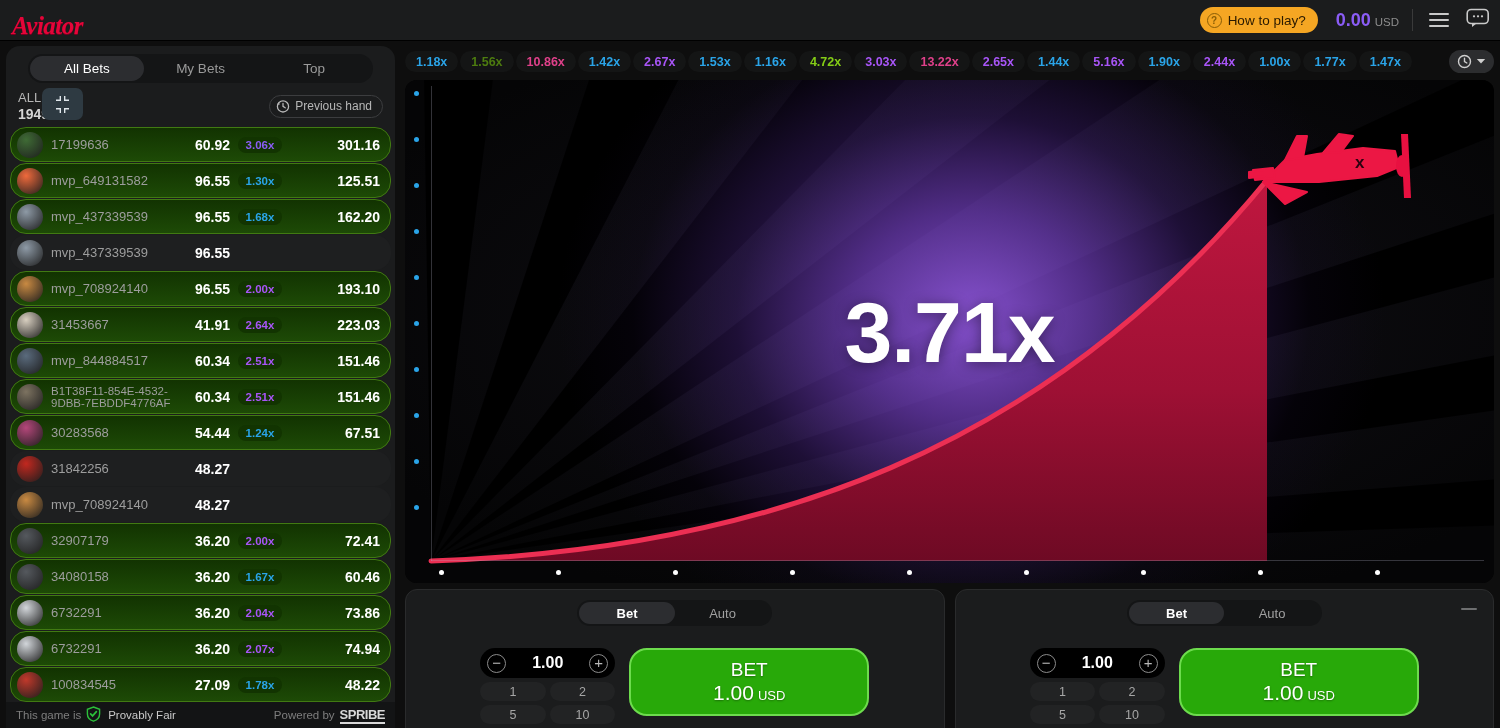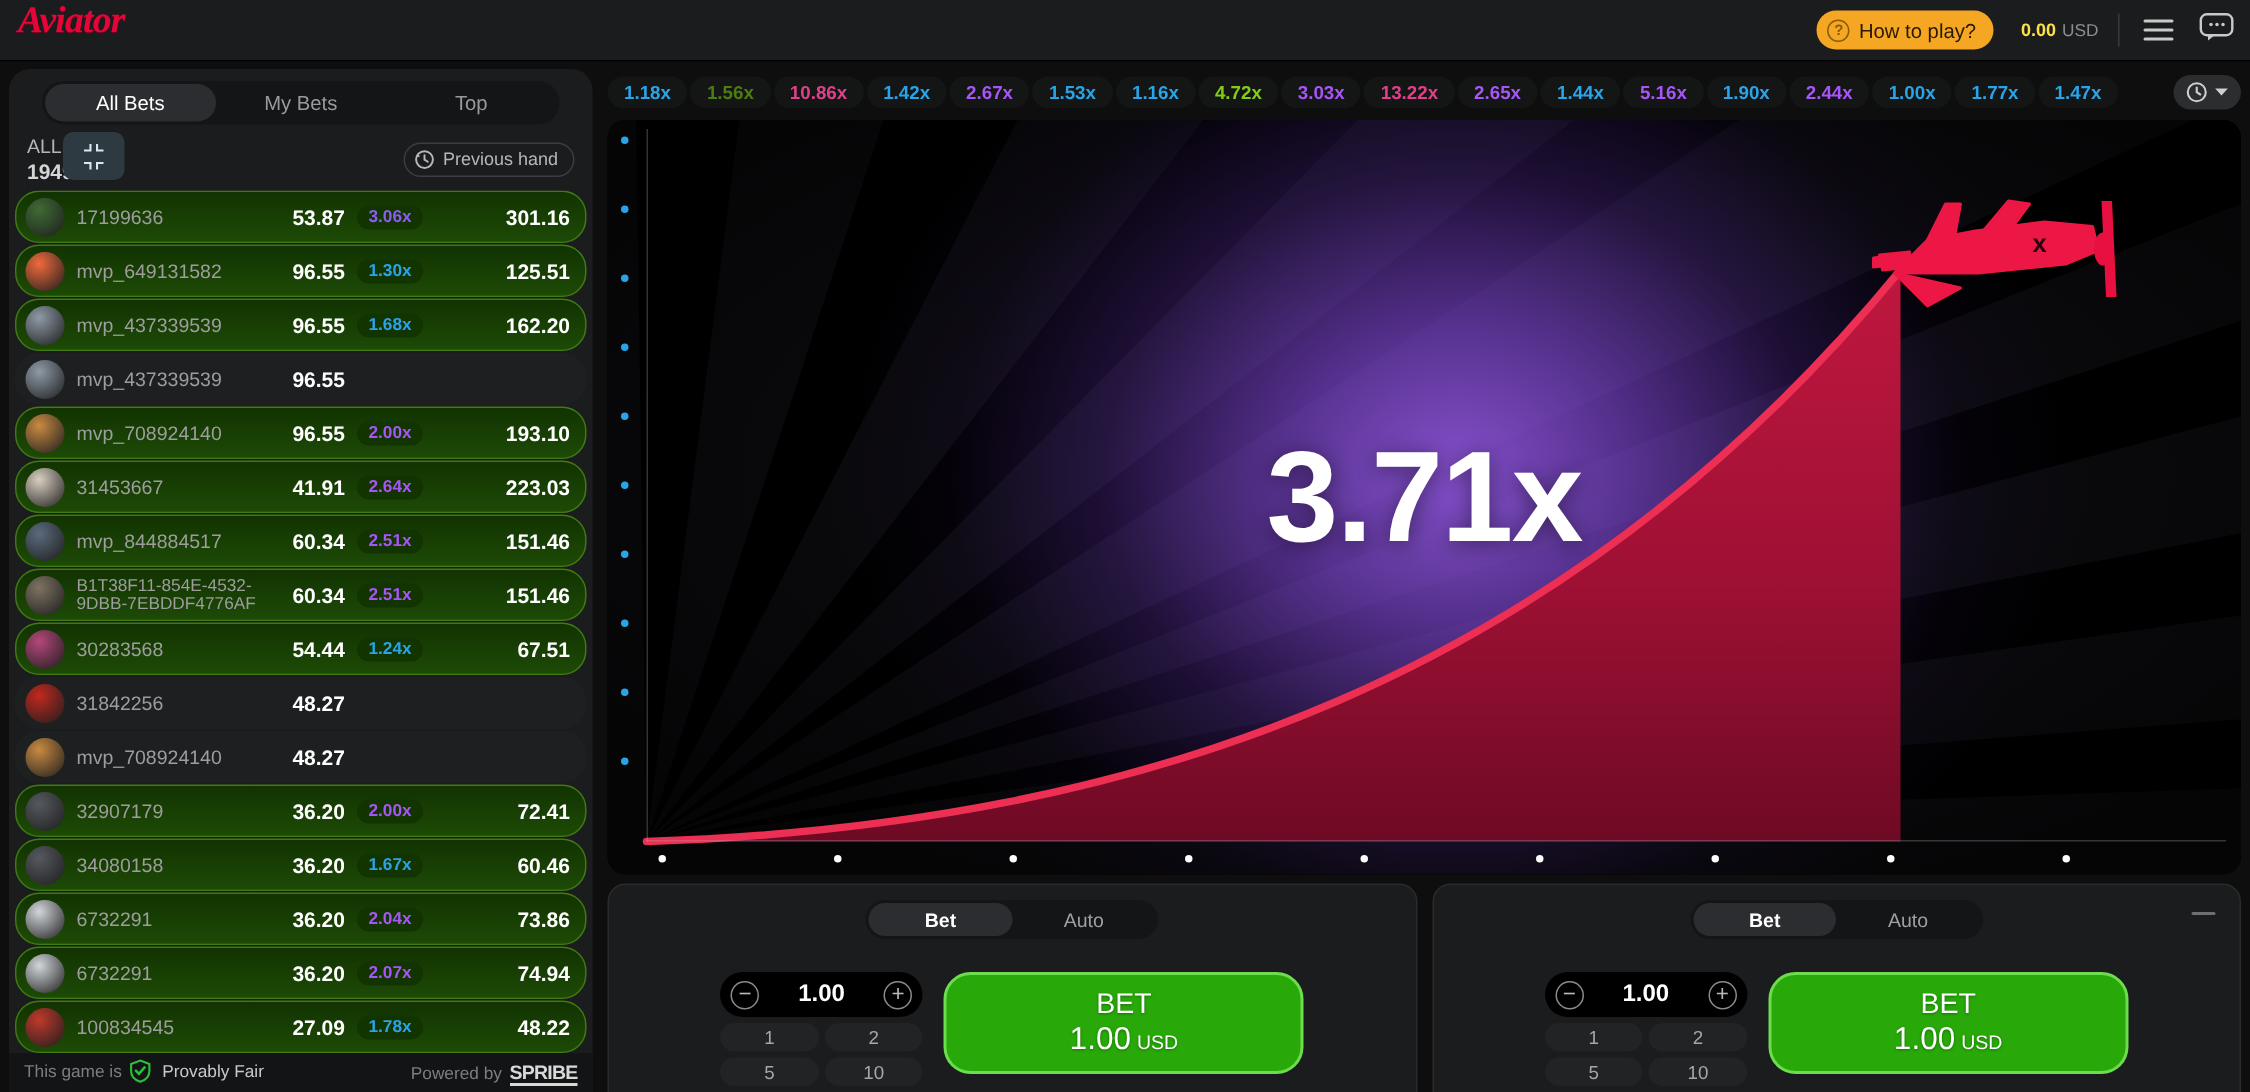--- a/index.html
+++ b/index.html
@@ -7,21 +7,21 @@
     width: 1500px; height: 728px;
     background: #0e0e0e;
     font-family: "Liberation Sans", sans-serif;
     overflow: hidden;
   }
   .app { position: relative; width: 1500px; height: 728px; background: #0e0e0e; }
 
   
   .header {
     position: absolute; top: 0; left: 0; width: 1500px; height: 41px;
-    background: #1b1c1d; display: flex; align-items: flex-start;
+    background: #1b1c1d; display: flex; align-items: flex-end;
     border-bottom: 1px solid #000;
   }
   .logo {
     margin-left: 12px;
     font-family: "Liberation Serif", serif;
     font-style: italic; font-weight: bold;
     font-size: 25px; color: #e50539;
     letter-spacing: -0.5px;
     text-shadow: 0 1px 0 #7a0020;
   }
@@ -36,21 +36,21 @@
     height: 26px; padding: 0 12px 0 7px;
     font-size: 13.5px; font-family: "Liberation Sans", sans-serif;
     cursor: pointer; white-space: nowrap;
   }
   .howto .qmark {
     width: 15px; height: 15px; border-radius: 50%;
     border: 1.3px solid #8a5d05; color: #8a5d05;
     font-size: 10px; line-height: 13px; text-align: center; font-weight: bold;
   }
   .balance { margin-left: 18px; display: flex; align-items: baseline; gap: 4px; }
-  .balance .amt { color: #fde047; font-size: 12px; font-weight: bold; }
+  .balance .amt { color: #8b5cf6; font-size: 18px; font-weight: bold; }
   .balance .cur { color: #8d8d8d; font-size: 11.5px; }
   .hdr-div { width: 1px; height: 22px; background: #3a3a3a; margin: 0 13px; }
   .icon-btn {
     width: 26px; height: 24px; display: flex; flex-direction: column;
     align-items: center; justify-content: center; gap: 4px; cursor: pointer;
   }
   .icon-btn .bar { width: 20px; height: 2px; background: #c9c9c9; border-radius: 1px; }
   .chat-icon { margin-left: 14px; cursor: pointer; }
 
   
@@ -320,21 +320,21 @@
           </svg>
           <span>Previous hand</span>
         </button>
       </div>
 
 
       <div class="bet-list" id="bet-list">
           <div class="bet-row win">
             <div class="avatar" style="background: radial-gradient(circle at 35% 30%, rgb(63, 107, 53), rgb(29, 29, 29));"></div>
             <div class="uname">17199636</div>
-            <div class="bamt">53.87</div>
+            <div class="bamt">60.92</div>
             <div class="xcell">
               <span class="xbadge" style="color: rgb(139, 92, 246);">3.06x</span>
             </div>
             <div class="cashout">301.16</div>
           </div>
           <div class="bet-row win">
             <div class="avatar" style="background: radial-gradient(circle at 35% 30%, rgb(240, 106, 60), rgb(29, 29, 29));"></div>
             <div class="uname">mvp_649131582</div>
             <div class="bamt">96.55</div>
             <div class="xcell">

